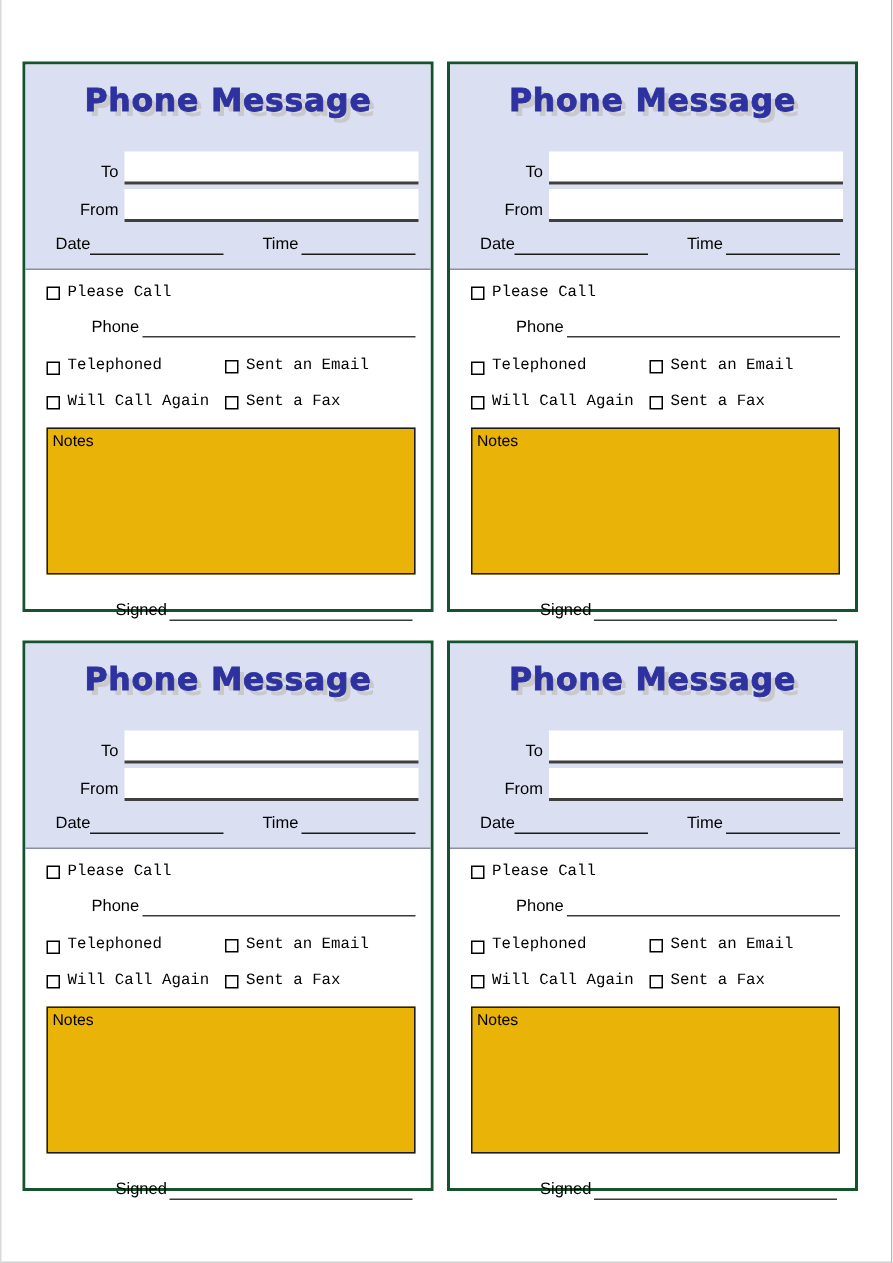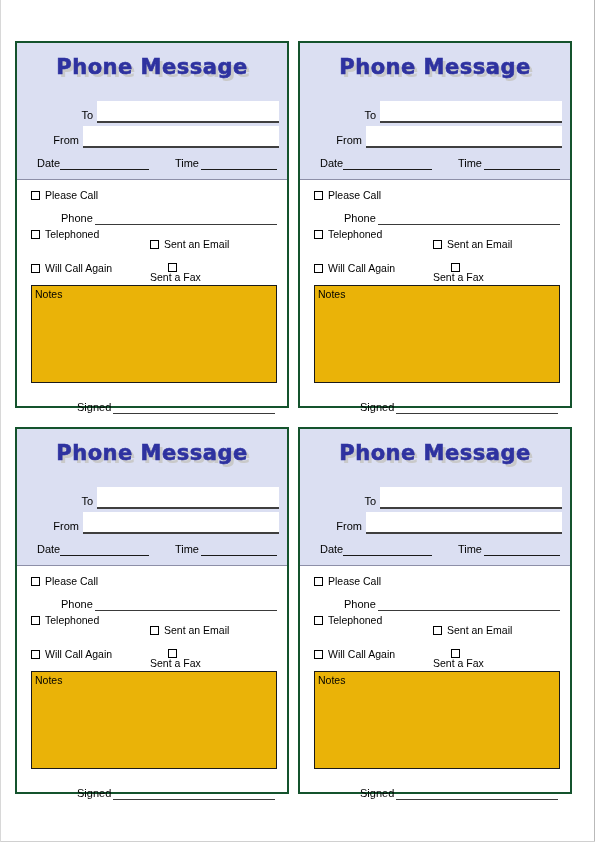--- a/index.html
+++ b/index.html
@@ -77,21 +77,21 @@
 
   
   .field-row {
     position: absolute;
     left: 0;
     right: 8px;
     height: 22px;
     display: flex;
     align-items: flex-end;
   }
-  .field-row.to   { top: 58px; padding-left: 14px; }
+  .field-row.to   { top: 58px; }
   .field-row.from { top: 83px; }
   .field-label {
     width: 66px;
     text-align: right;
     padding-right: 4px;
     font-size: 11px;
     color: #000000;
     line-height: 15px;
     box-sizing: border-box;
   }
@@ -130,26 +130,27 @@
   .card-body {
     position: relative;
     height: 226px;
     background: #ffffff;
   }
 
   .check-row {
     position: absolute;
     display: flex;
     align-items: center;
+    font-family: Liberation Mono, monospace;
   }
   .check-row.please-call { left: 14px; top: 10px; }
-  .check-row.r1c1 { left: 14px;  top: 49px; }
+  .check-row.r1c1 { left: 14px;  top: 59px; align-items: flex-end; }
   .check-row.r1c2 { left: 133px; top: 59px; }
   .check-row.r2c1 { left: 14px;  top: 83px; }
-  .check-row.r2c2 { left: 133px; top: 83px; flex-direction: column; }
+  .check-row.r2c2 { left: 133px; top: 83px; }
 
   .checkbox {
     width: 9px;
     height: 9px;
     border: 1px solid #000000;
     background: #ffffff;
     box-sizing: border-box;
     margin-right: 5px;
     flex: none;
   }

